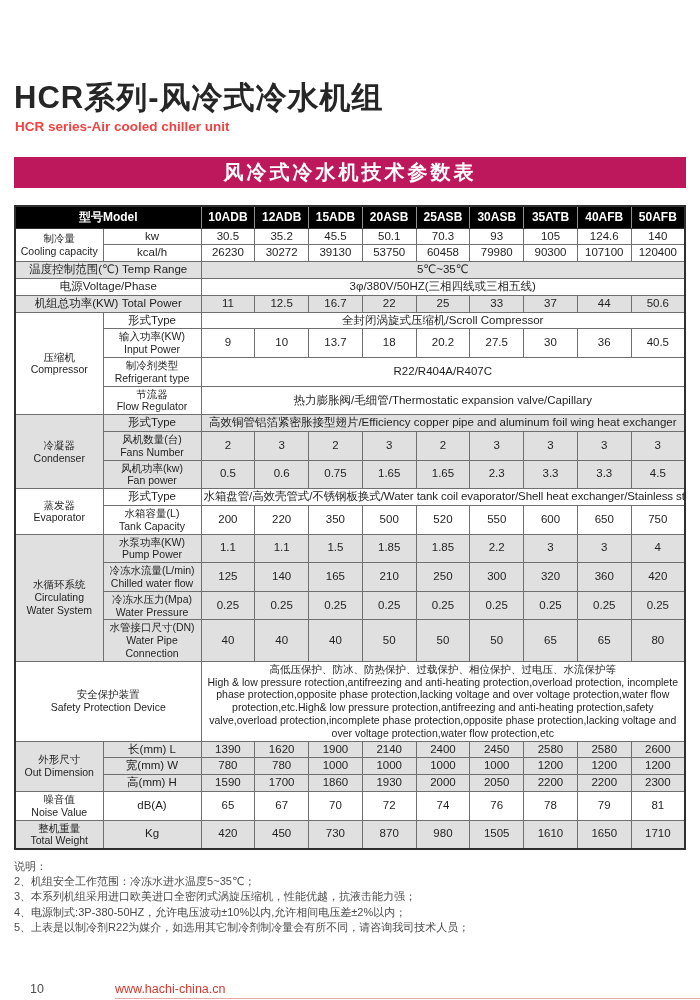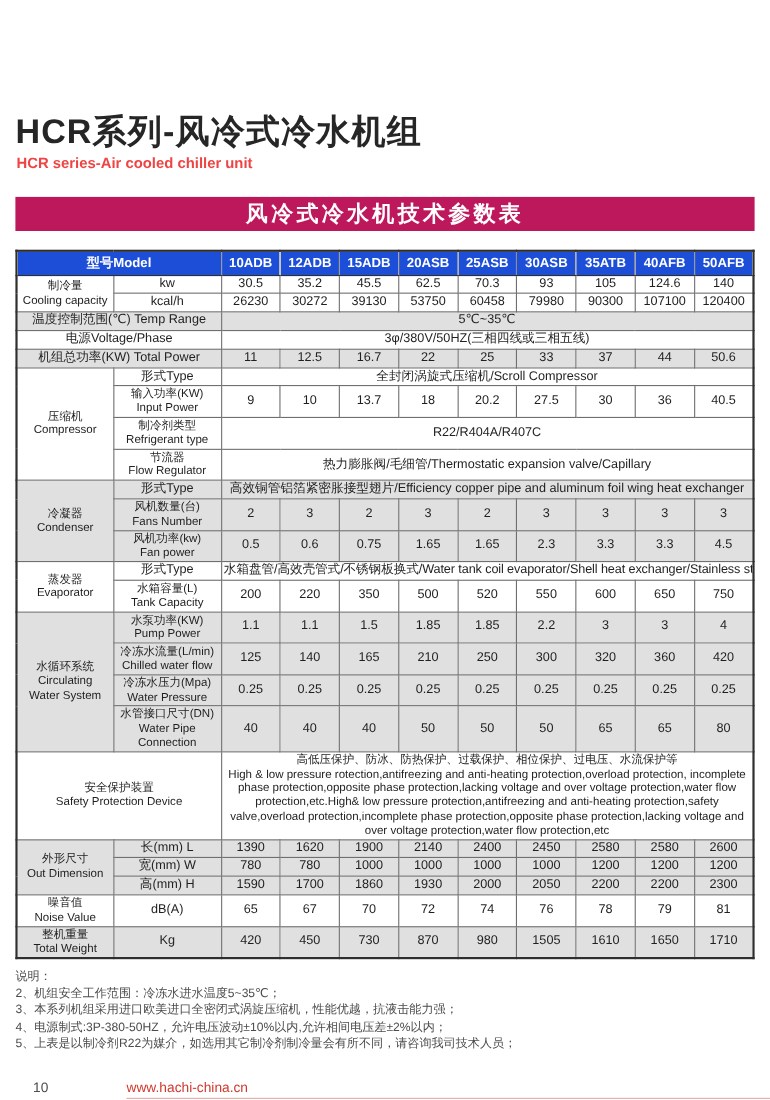--- a/index.html
+++ b/index.html
@@ -4,21 +4,21 @@
 <style>
   html,body{margin:0;padding:0;}
   body{
     width:700px;height:1000px;position:relative;overflow:hidden;
     background:#ffffff;
     font-family:"Liberation Sans","DejaVu Sans",sans-serif;
     color:#222;
   }
   .content{position:absolute;left:14px;right:14px;top:0;}
   .page-title{
-    margin:0;padding-top:102px;
+    margin:0;padding-top:80px;
     font-size:31px;font-weight:bold;letter-spacing:1px;color:#262626;
     line-height:1.15;
   }
   .page-subtitle{
     margin:3px 0 0 1px;font-size:13.5px;color:#ef4444;font-weight:bold;
   }
   .banner{
     margin-top:23px;height:31px;background:#be185d;
     display:flex;align-items:center;justify-content:center;
   }
@@ -30,21 +30,21 @@
   }
   table.spec td{
     border:1px solid #6f6f6f;
     text-align:center;vertical-align:middle;
     padding:1px 2px;
     font-size:11.5px;line-height:1.2;color:#1f1f1f;
     overflow:hidden;
   }
   table.spec td div{font-size:10.5px;line-height:1.22;}
   tr.bg-dark td{
-    background:#1d4ed8;color:#ffffff;font-weight:bold;font-size:12px;
+    background:#000000;color:#ffffff;font-weight:bold;font-size:12px;
     border-color:#8f8f8f;border-top-color:#2f2f2f;border-bottom-color:#2f2f2f;
     height:19px;
   }
   tr.bg-gray td{background:#e0e0e0;}
   tr.bg-white td{background:#ffffff;}
   td.lab{font-size:11px;}
   td.sm{font-size:11px;}
   td.xs{font-size:8.8px;letter-spacing:-0.1px;white-space:nowrap;}
   td.left{text-align:left;padding:3px 6px;}
   td.left div{font-size:11px;line-height:1.26;}
@@ -97,21 +97,21 @@
         </tr>
         <tr class="bg-white">
           <td rowspan="2" class="lab">
             <div>制冷量</div>
             <div>Cooling capacity</div>
           </td>
           <td class="lab">kw</td>
           <td class="val">30.5</td>
           <td class="val">35.2</td>
           <td class="val">45.5</td>
-          <td class="val">62.5</td>
+          <td class="val">50.1</td>
           <td class="val">70.3</td>
           <td class="val">93</td>
           <td class="val">105</td>
           <td class="val">124.6</td>
           <td class="val">140</td>
         </tr>
         <tr class="bg-white">
           <td class="lab">kcal/h</td>
           <td class="val">26230</td>
           <td class="val">30272</td>

